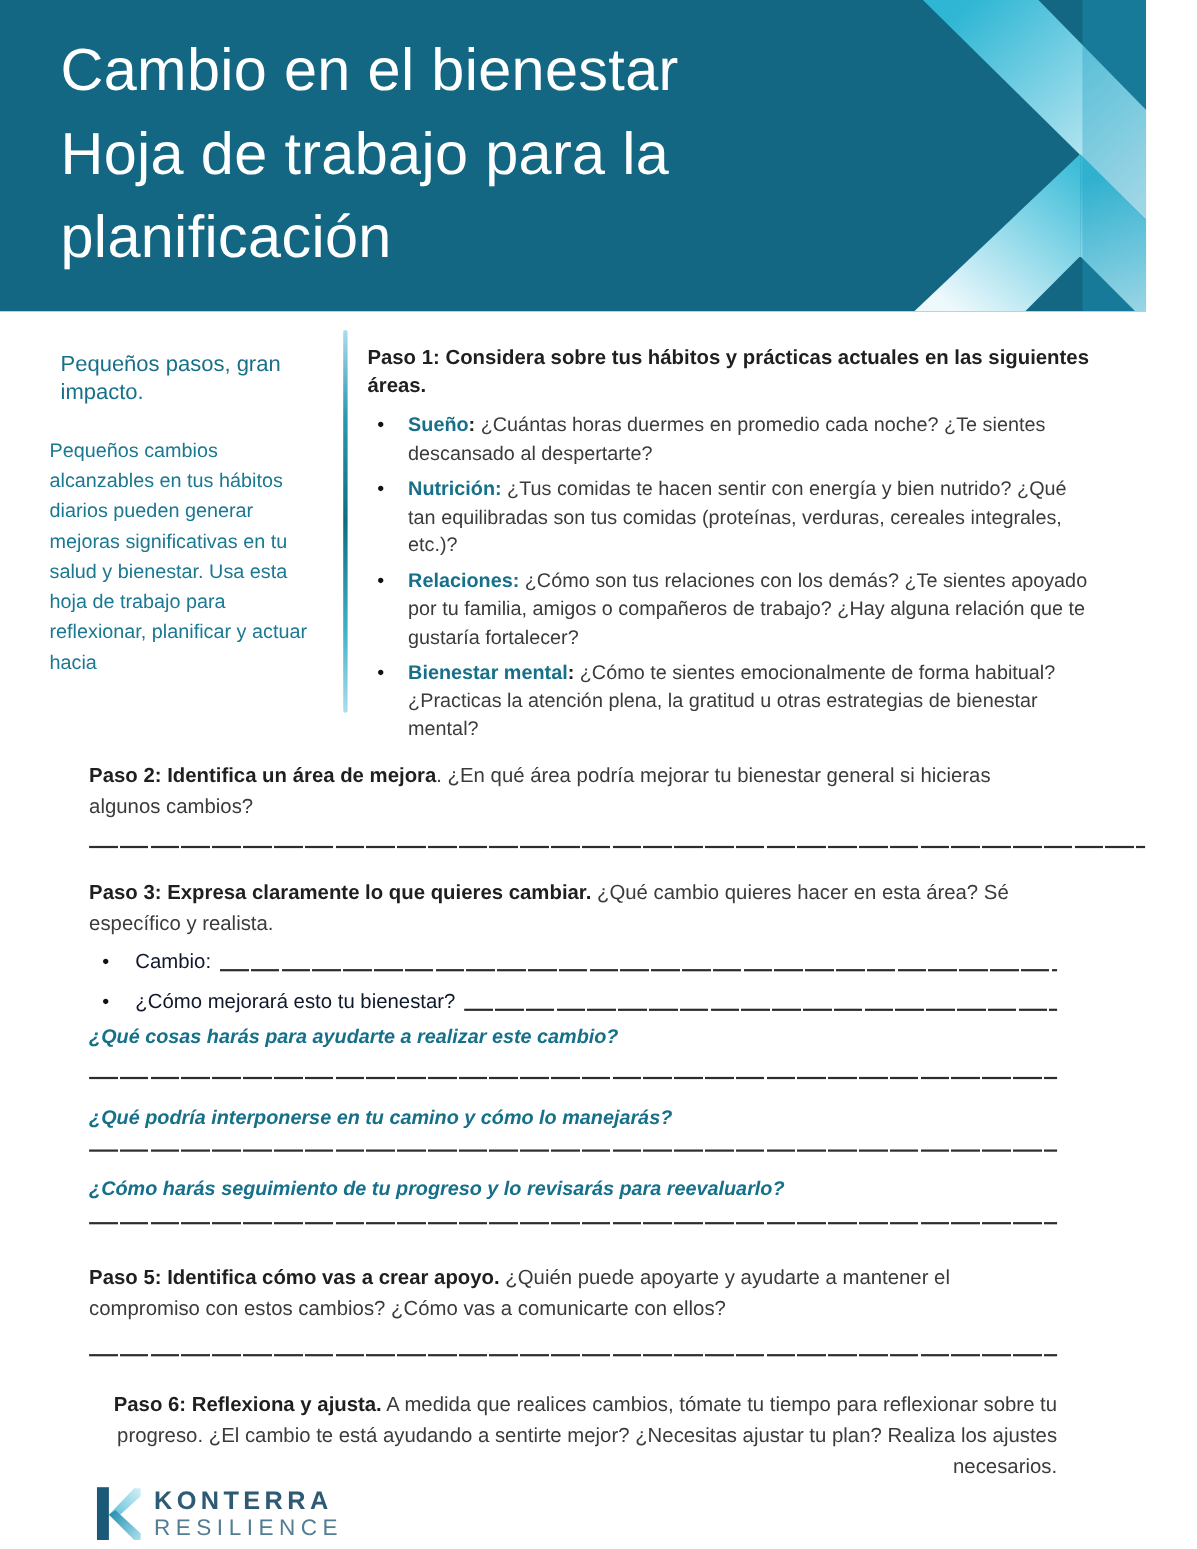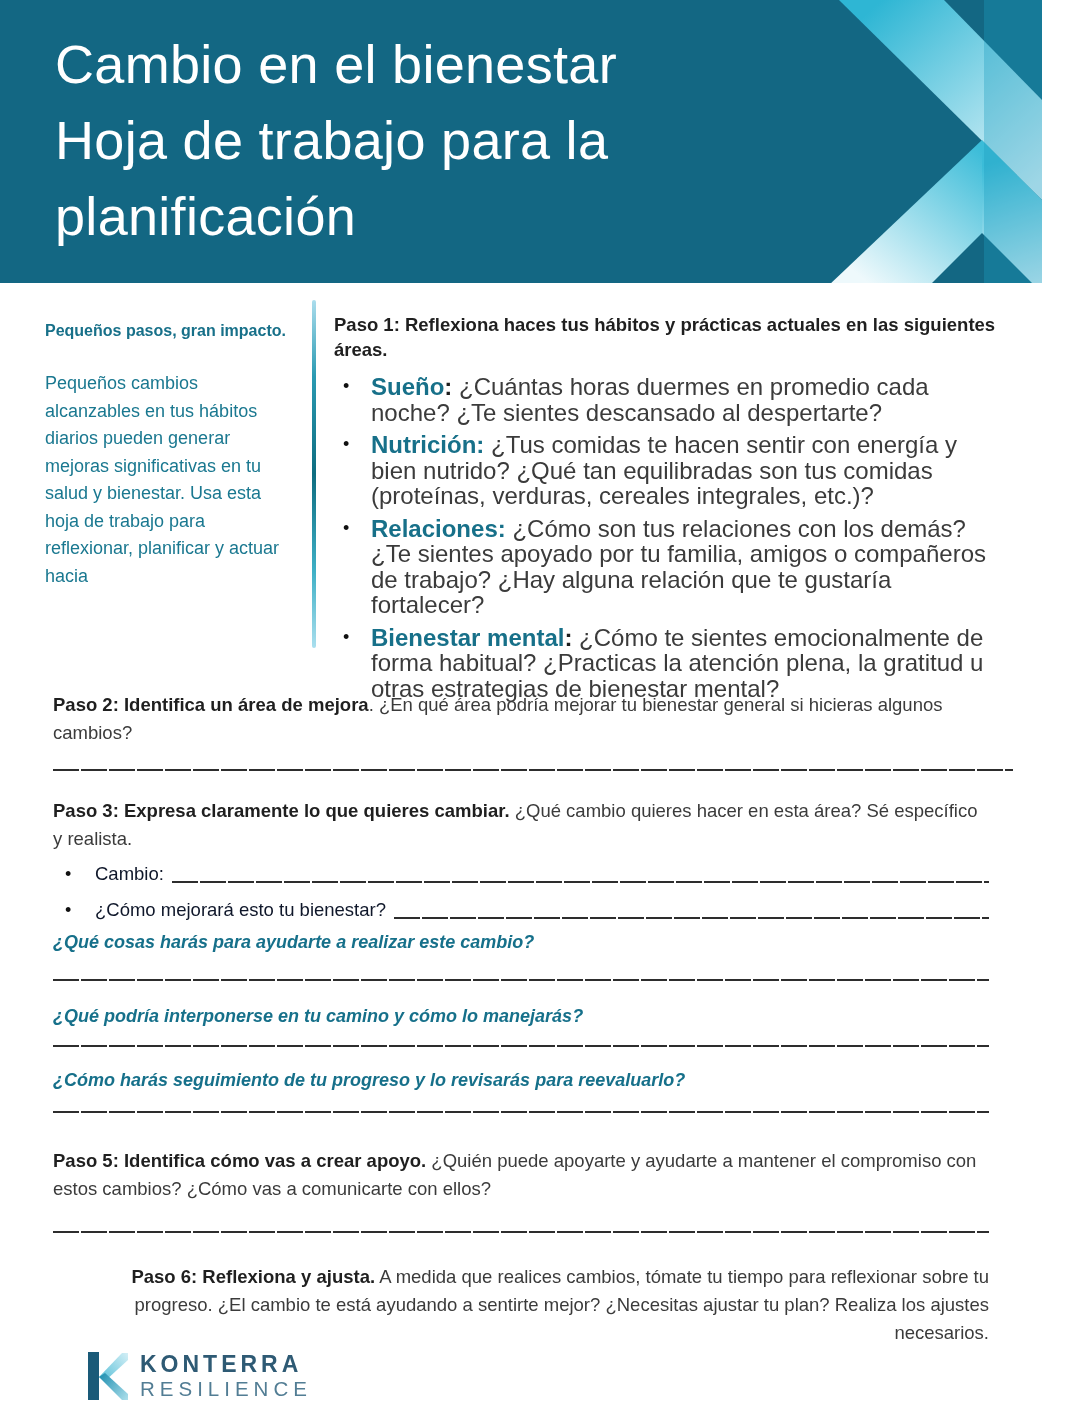--- a/index.html
+++ b/index.html
@@ -11,36 +11,36 @@
 
   
   .hdr { position:relative; height:283px; background:#136783; overflow:hidden; }
   .hdr-deco { position:absolute; top:0; right:0; }
   .title { position:absolute; left:55px; top:26px; color:#ffffff;
            font-size:54px; font-weight:400; line-height:76px; letter-spacing:0.3px; }
 
   
   .row { display:flex; margin-top:27px; height:352px; }
   .side { width:312px; padding:8px 14px 0 45px; }
-  .side-h { color:#177089; font-weight:700; font-size:16px; line-height:26px; margin-bottom:26px; }
+  .side-h { color:#177089; font-weight:400; font-size:20px; line-height:26px; margin-bottom:26px;margin-left:10px; }
   .side-p { color:#1a7890; font-size:18px; line-height:27.5px; }
   .vdiv { width:4px; flex:none; margin-top:-10px; height:348px; border-radius:2px;
           background:linear-gradient(180deg,#abdded 0%,#2a9ab2 22%,#0e6d80 50%,#3fb0c6 78%,#aadfee 100%); }
   .main { flex:1; padding:2px 44px 0 18px; }
   .shead1 { font-size:18.5px; font-weight:700; color:#1f1f1f; line-height:25px; }
   .bullets { margin-top:12px; }
   .bullet { display:flex; margin-bottom:7px; }
   .bullet::before { content:"•"; flex:none; width:28px; padding-left:9px;
                     font-size:18px; color:#111; line-height:25.5px; }
-  .btxt { font-size:24px; line-height:25.5px; color:#3b3b3b; max-width:652px; }
+  .btxt { font-size:18px; line-height:25.5px; color:#3b3b3b; max-width:652px; }
   .lead { color:#177089; font-weight:700; }
   .sep { color:#1f1f1f; font-weight:700; }
 
   
-  .steps { padding:0 53px; }
+  .steps { padding:0 81px; }
   .spara { font-size:18.5px; line-height:28px; color:#3b3b3b; }
   .sbold { font-weight:700; color:#1f1f1f; }
   .q { color:#16708a; font-weight:700; font-style:italic; font-size:18px; line-height:26px; }
   .fline { height:2px;
            background:repeating-linear-gradient(to right,#2d2d2d 0 26px,transparent 26px 28px); }
   .ib { display:flex; align-items:flex-end; font-size:18.5px; line-height:26px; color:#0f172a; }
   .ib::before { content:"•"; flex:none; width:30px; padding-left:12px; font-size:18px; color:#111; }
   .ib .lbl { flex:none; margin-right:8px; }
   .ib .fline { flex:1; margin-bottom:4px; }
 
@@ -99,21 +99,21 @@
     </div>
   </header>
 
   <div class="row">
     <aside class="side">
       <div class="side-h">Pequeños pasos, gran impacto.</div>
       <div class="side-p">Pequeños cambios alcanzables en tus hábitos diarios pueden generar mejoras significativas en tu salud y bienestar. Usa esta hoja de trabajo para reflexionar, planificar y actuar hacia</div>
     </aside>
     <div class="vdiv"></div>
     <section class="main">
-      <div class="shead1">Paso 1: Reflexiona haces tus hábitos y prácticas actuales en las siguientes áreas.</div>
+      <div class="shead1">Paso 1: Considera sobre tus hábitos y prácticas actuales en las siguientes áreas.</div>
       <div class="bullets">
         <div class="bullet">
           <div class="btxt"><span class="lead">Sueño</span><span class="sep">:</span><span> ¿Cuántas horas duermes en promedio cada noche? ¿Te sientes descansado al despertarte?</span></div>
         </div>
         <div class="bullet">
           <div class="btxt"><span class="lead">Nutrición:</span><span class="sep"></span><span> ¿Tus comidas te hacen sentir con energía y bien nutrido? ¿Qué tan equilibradas son tus comidas (proteínas, verduras, cereales integrales, etc.)?</span></div>
         </div>
         <div class="bullet">
           <div class="btxt"><span class="lead">Relaciones:</span><span class="sep"></span><span> ¿Cómo son tus relaciones con los demás? ¿Te sientes apoyado por tu familia, amigos o compañeros de trabajo? ¿Hay alguna relación que te gustaría fortalecer?</span></div>
         </div>

